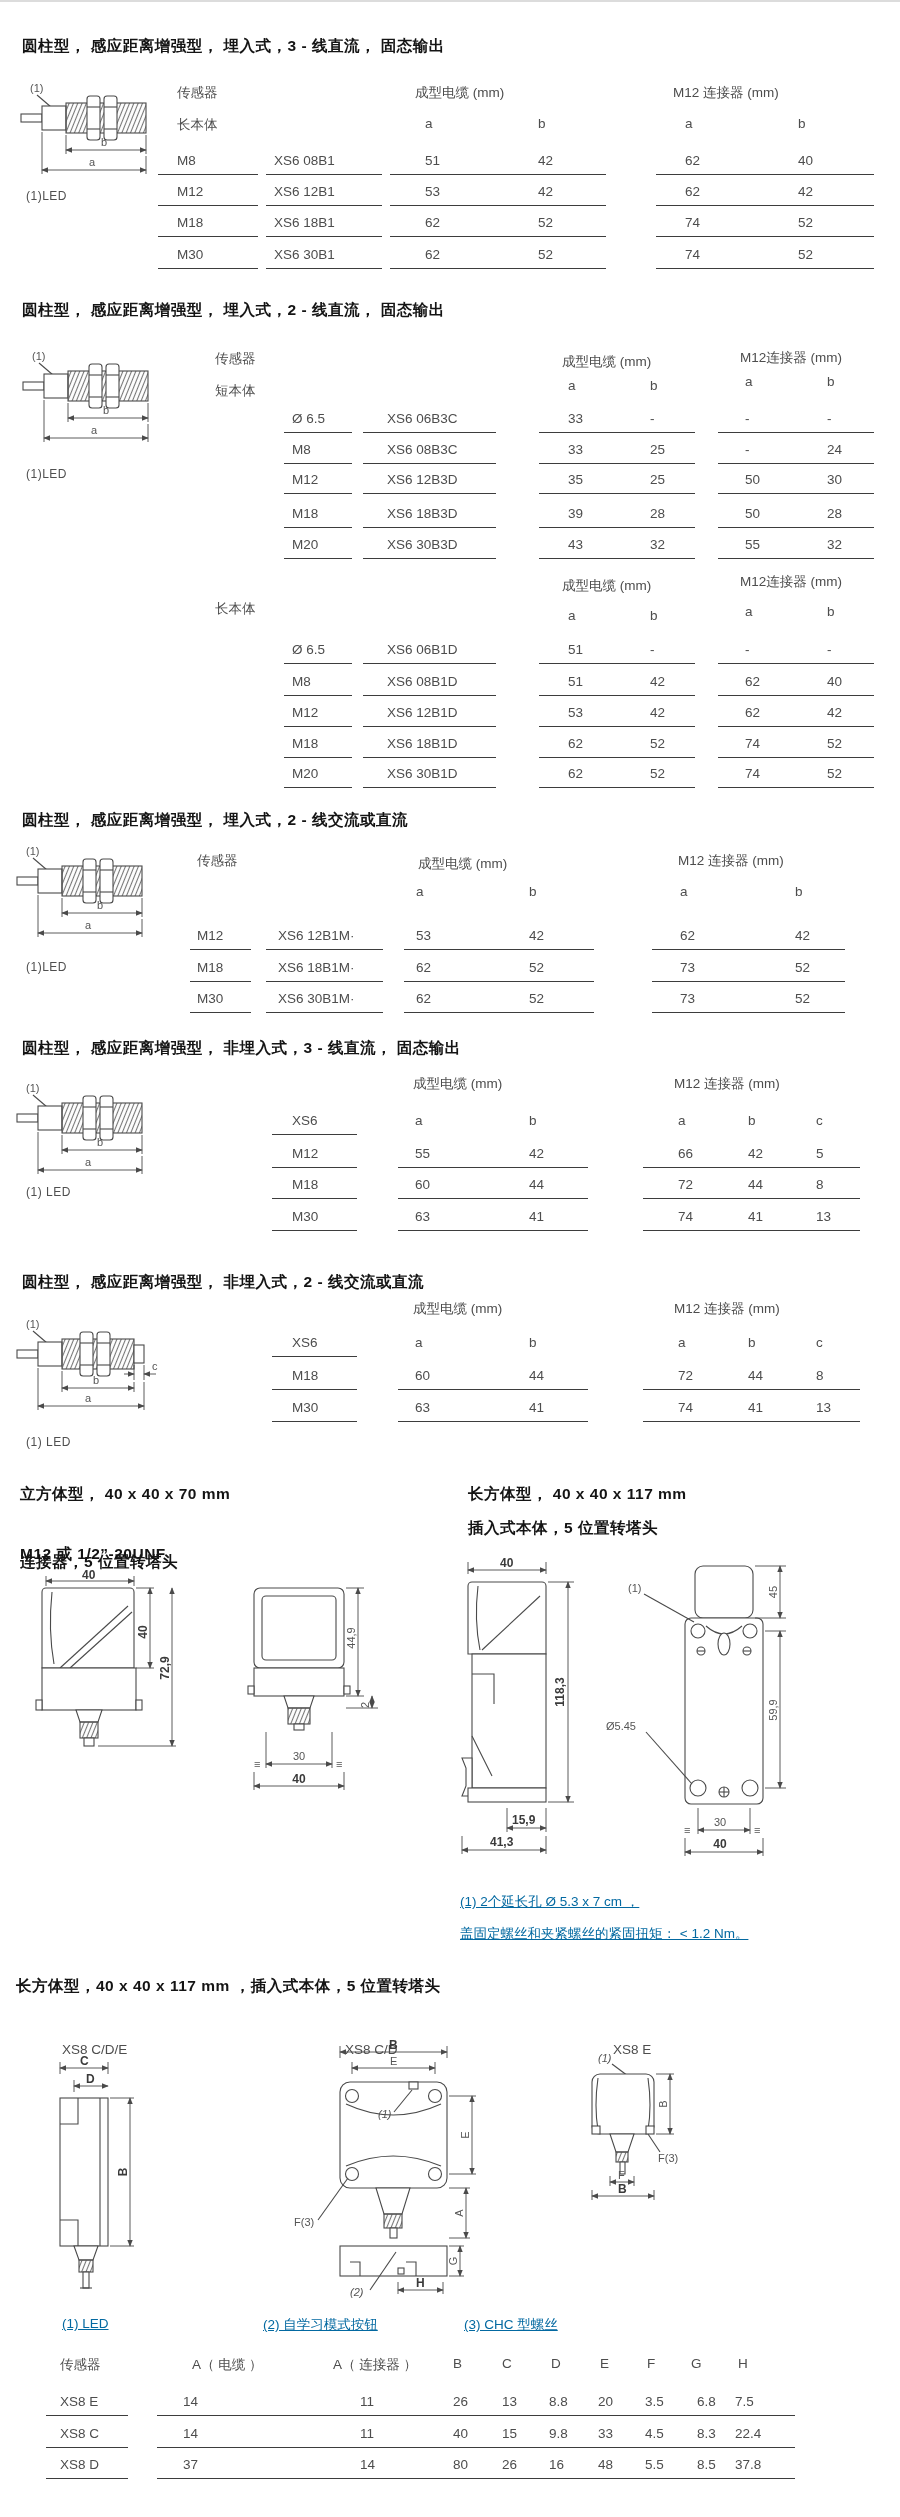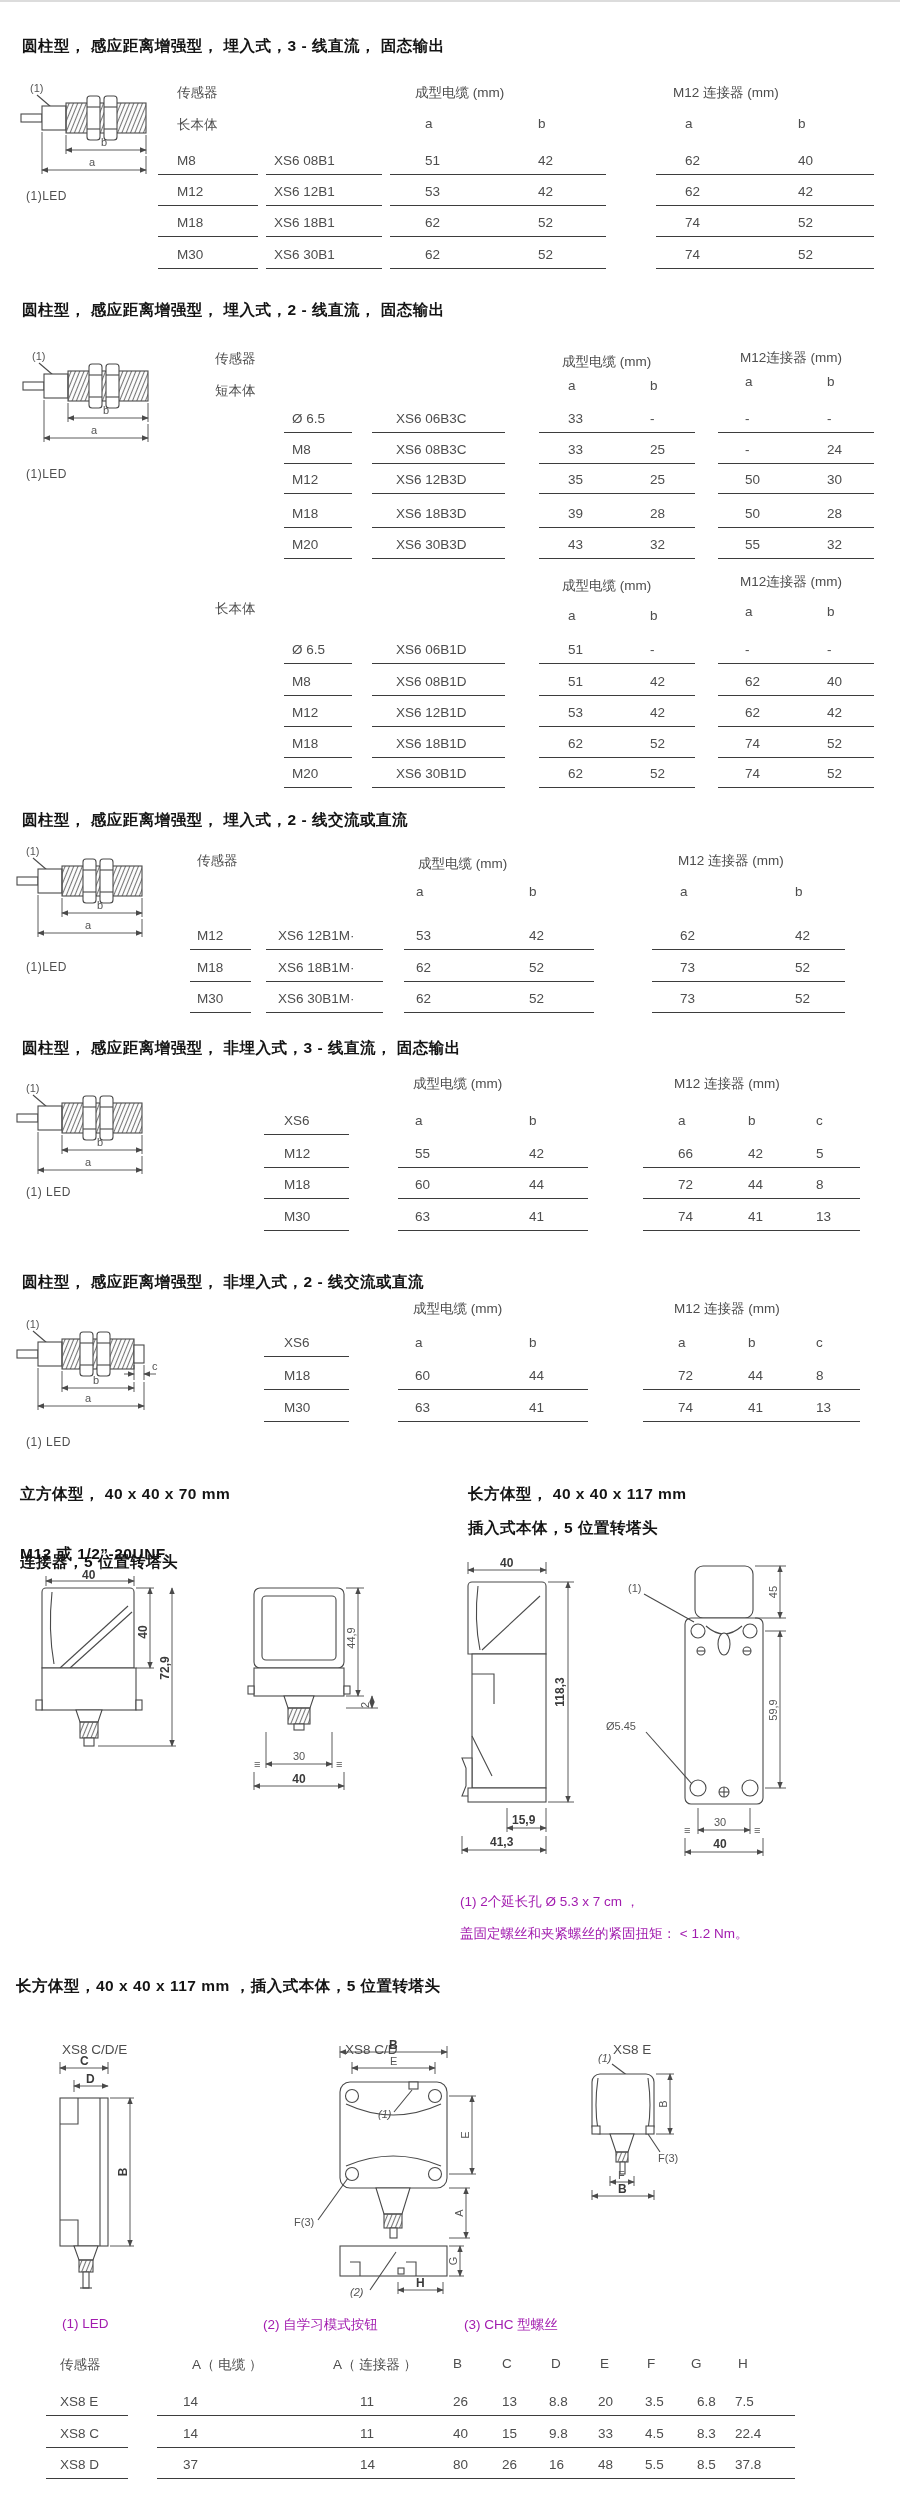--- a/index.html
+++ b/index.html
@@ -2,39 +2,39 @@
 <html><head>
 <meta charset="utf-8">
 <style>
   html,body{margin:0;padding:0;background:#fff;}
   body{font-family:"Liberation Sans","DejaVu Sans",sans-serif;}
   #page{position:relative;width:900px;height:2517px;background:#fff;overflow:hidden;}
   .toprule{position:absolute;left:0;top:0;width:900px;height:2px;background:#dcdcdc;}
   .t{position:absolute;font-size:15.5px;font-weight:bold;color:#141414;white-space:nowrap;letter-spacing:.5px;}
   .h{position:absolute;font-size:13.5px;color:#4d4d4d;white-space:nowrap;}
   .led{position:absolute;font-size:12px;color:#4f4f4f;white-space:nowrap;letter-spacing:.5px;}
-  .n{position:absolute;font-size:13.5px;color:#a21caf;white-space:nowrap;}
+  .n{position:absolute;font-size:13.5px;color:#0369a1;white-space:nowrap;text-decoration:underline;}
   .r{position:absolute;left:0;width:900px;height:28px;}
   .c{position:absolute;top:0;height:28px;border-bottom:1.4px solid #3d3d3d;box-sizing:border-box;
      font-size:13.5px;color:#4d4d4d;}
   .c span{position:absolute;bottom:6px;left:0;white-space:nowrap;}
   
   .s1c1{left:158px;width:100px}.s1c2{left:266px;width:116px}.s1c3{left:390px;width:216px}.s1c4{left:656px;width:218px}
   .s1c1 span{left:19px}.s1c2 span{left:8px}
   .s1c3 .va{left:35px}.s1c3 .vb{left:148px}.s1c4 .va{left:29px}.s1c4 .vb{left:142px}
   
-  .s2c1{left:284px;width:68px}.s2c2{left:372px;width:133px}.s2c3{left:539px;width:156px}.s2c4{left:718px;width:156px}
+  .s2c1{left:284px;width:68px}.s2c2{left:363px;width:133px}.s2c3{left:539px;width:156px}.s2c4{left:718px;width:156px}
   .s2c1 span{left:8px}.s2c2 span{left:24px}
   .s2c3 .va{left:29px}.s2c3 .vb{left:111px}.s2c4 .va{left:27px}.s2c4 .vb{left:109px}
   
   .s3c1{left:190px;width:61px}.s3c2{left:266px;width:117px}.s3c3{left:404px;width:190px}.s3c4{left:652px;width:193px}
   .s3c1 span{left:7px}.s3c2 span{left:12px}
   .s3c3 .va{left:12px}.s3c3 .vb{left:125px}.s3c4 .va{left:28px}.s3c4 .vb{left:143px}
   
-  .s4c1{left:264px;width:85px}.s4c3{left:398px;width:190px}.s4c4{left:643px;width:217px}
+  .s4c1{left:272px;width:85px}.s4c3{left:398px;width:190px}.s4c4{left:643px;width:217px}
   .s4c1 span{left:20px}
   .s4c3 .va{left:17px}.s4c3 .vb{left:131px}
   .s4c4 .va{left:35px}.s4c4 .vb{left:105px}.s4c4 .vc{left:173px}
   
   .s7c1{left:46px;width:82px}.s7c2{left:157px;width:638px}
   .s7c1 span{left:14px}
   .s7c2 .w0{left:26px}.s7c2 .w1{left:203px}.s7c2 .w2{left:296px}.s7c2 .w3{left:345px}.s7c2 .w4{left:392px}
   .s7c2 .w5{left:441px}.s7c2 .w6{left:488px}.s7c2 .w7{left:540px}.s7c2 .w8{left:578px}
   
   svg.d{position:absolute;overflow:visible;}

